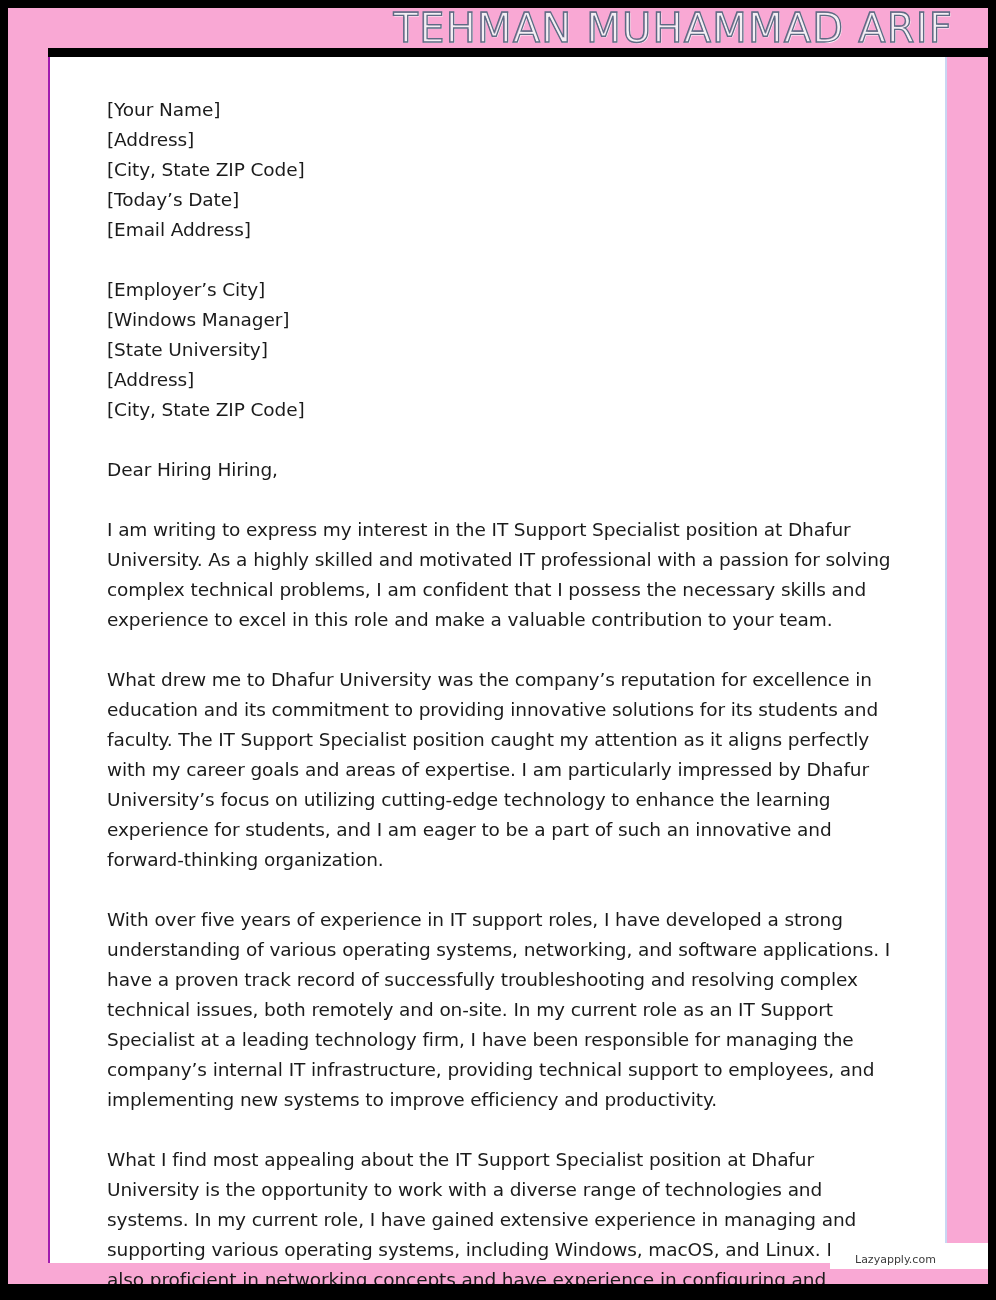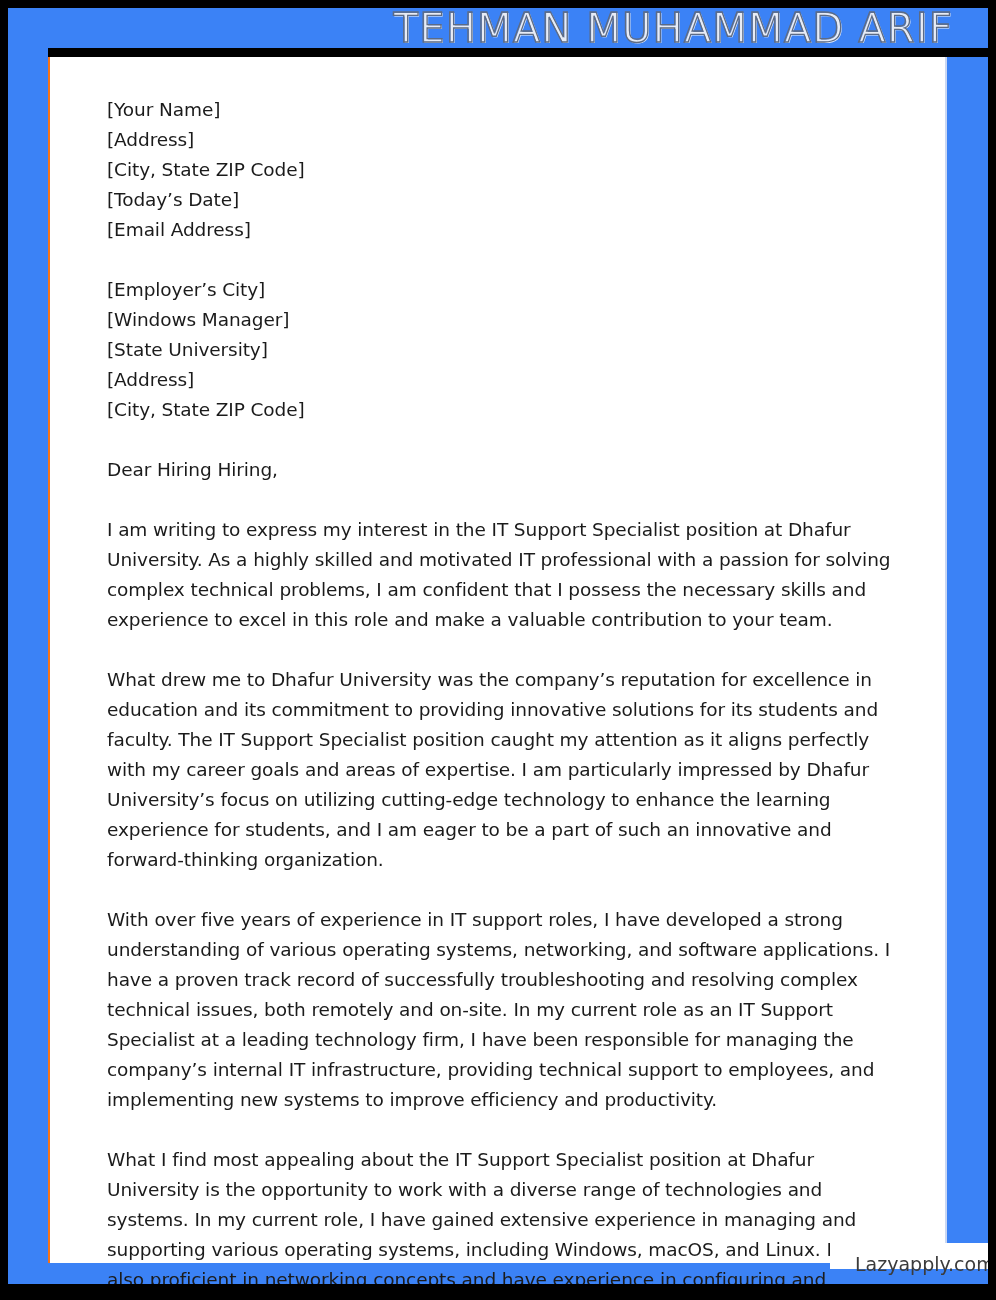--- a/index.html
+++ b/index.html
@@ -16,21 +16,21 @@
     position:relative;
     width:996px; height:1300px;
     background:#000000;
   }
 
   
   #canvas {
     position:absolute;
     left:8px; top:8px;
     width:980px; height:1284px;
-    background:#3b82f6;
+    background:#f9a8d4;
     overflow:hidden;
   }
 
   
   #header-band {
     position:absolute;
     left:0; top:0;
     width:980px; height:40px;
   }
   #doc-title {
@@ -56,21 +56,21 @@
     width:940px; height:9px;
     background:#000000;
   }
 
   
   #page {
     position:absolute;
     left:40px; top:49px;
     width:899px; height:1206px;
     background:#ffffff;
-    border-left:2px solid #f97316;
+    border-left:2px solid #a21caf;
     border-right:2px solid #c9d7f3;
     overflow:visible;
   }
 
   
   #letter-body {
     position:absolute;
     left:57px; top:38px;
     width:800px;
     font-family:"DejaVu Sans", sans-serif;
@@ -81,21 +81,21 @@
   }
   #letter-body .blk { margin:0; }
   #letter-body .gap { height:30px; }
   #letter-body p { margin:0; }
 
   
   #watermark {
     position:absolute;
     left:805px; top:1196px;
     font-family:"DejaVu Sans", sans-serif;
-    font-size:19px;
+    font-size:11px;
     color:#3b3b3b;
     white-space:nowrap;
     z-index:5;
   }
 
   
   #watermark-mask {
     position:absolute;
     left:780px; top:1186px;
     width:159px; height:26px;

